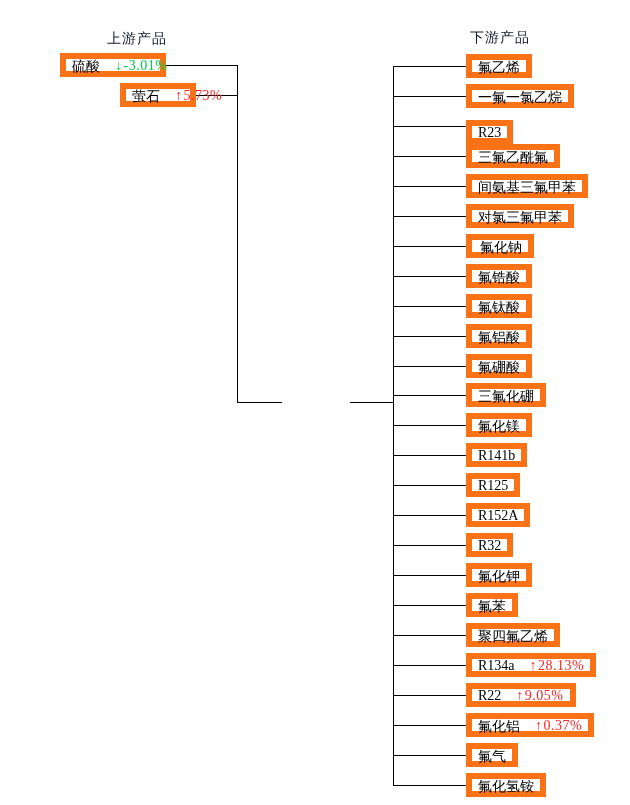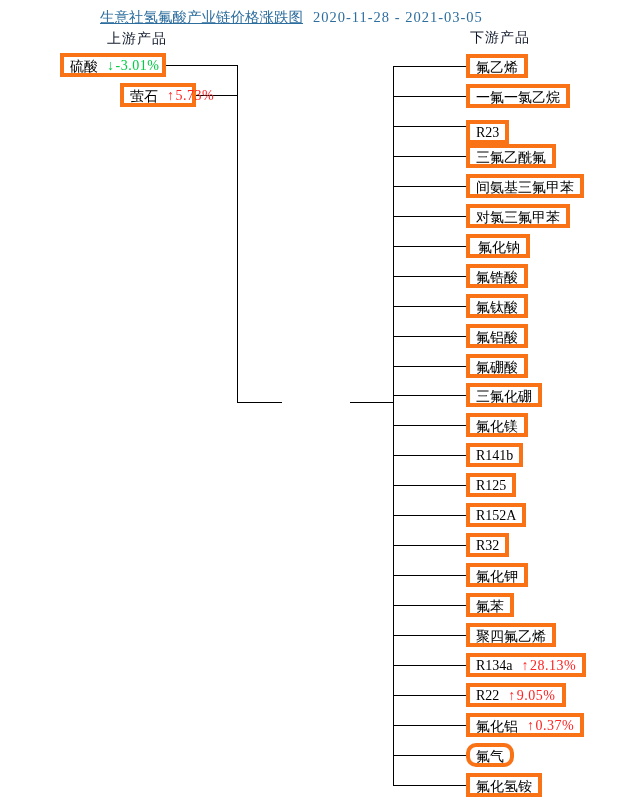--- a/index.html
+++ b/index.html
@@ -4,45 +4,42 @@
 <style>
   html,body{margin:0;padding:0;background:#fff;}
   .canvas{
     position:relative;width:630px;height:805px;background:#ffffff;
     font-family:"Liberation Sans","DejaVu Sans",sans-serif;overflow:hidden;
   }
   .hline,.vline{position:absolute;background:#000;z-index:1;}
   .hline{height:1px;}
   .vline{width:1px;}
   .box{
-    position:absolute;z-index:2;background:#fff;border:4px solid #f97316;
-    height:24px;box-sizing:border-box;display:flex;align-items:flex-end;
-    gap:9px;padding:0 6px;font-size:14px;line-height:1;white-space:nowrap;color:#000;
+    position:absolute;z-index:2;background:#fff;border:6px solid #f97316;
+    height:24px;box-sizing:border-box;display:flex;align-items:flex-start;
+    gap:15px;padding:0 6px;font-size:14px;line-height:1;white-space:nowrap;color:#000;
   }
   .box.spread{justify-content:space-between;}
   .chg{font-family:"Liberation Serif","DejaVu Serif",serif;letter-spacing:0.5px;}
   .chg .arrow{margin-right:1px;}
   .latin{font-family:"Liberation Serif","DejaVu Serif",serif;}
   .page-title{
     position:absolute;left:100px;top:8px;font-size:14.5px;white-space:nowrap;z-index:2;
   }
   .page-title .cn{text-decoration:underline;}
   .page-title .date{margin-left:10px;font-family:"Liberation Serif","DejaVu Serif",serif;letter-spacing:1px;}
   .col-label{position:absolute;font-size:14px;color:#0f172a;z-index:2;letter-spacing:1px;}
   #upstream-label{left:107px;top:30px;}
   #downstream-label{left:470px;top:29px;}
 </style>
 </head>
 <body>
 
 <div class="canvas">
 
-  <div class="page-title" style="color: rgb(46, 110, 158);">
-    <span class="cn">生意社氢氟酸产业链价格涨跌图</span><span class="date">2020-11-28 - 2021-03-05</span>
-  </div>
 
   <div class="col-label" id="upstream-label">上游产品</div>
   <div class="col-label" id="downstream-label">下游产品</div>
 
   <div class="hline" style="top:65px;left:120px;width:118px;"></div>
   <div class="hline" style="top:95px;left:120px;width:118px;"></div>
   <div class="vline" style="left:237px;top:65px;height:338px;"></div>
   <div class="hline" style="top:402px;left:237px;width:45px;"></div>
   <div class="hline" style="top:402px;left:350px;width:44px;"></div>
   <div class="vline" style="left:393px;top:66px;height:720px;"></div>
@@ -147,21 +144,21 @@
       <div class="box" style="left: 466px; top: 683px;">
         <span class="latin">R22</span>
         <span class="chg" style="color: rgb(255, 34, 34);"><span class="arrow">↑</span><span>9.05%</span></span>
       </div>
       <div class="hline" style="top: 725px; left: 393px; width: 97px;"></div>
       <div class="box" style="left: 466px; top: 713px;">
         <span>氟化铝</span>
         <span class="chg" style="color: rgb(255, 34, 34);"><span class="arrow">↑</span><span>0.37%</span></span>
       </div>
       <div class="hline" style="top: 755px; left: 393px; width: 97px;"></div>
-      <div class="box" style="left: 466px; top: 743px; border-radius: 10px;">
+      <div class="box" style="left: 466px; top: 743px;">
         <span>氟气</span>
       </div>
       <div class="hline" style="top: 785px; left: 393px; width: 97px;"></div>
       <div class="box" style="left: 466px; top: 773px;">
         <span>氟化氢铵</span>
       </div>
     </div>
 
 </div>
 

